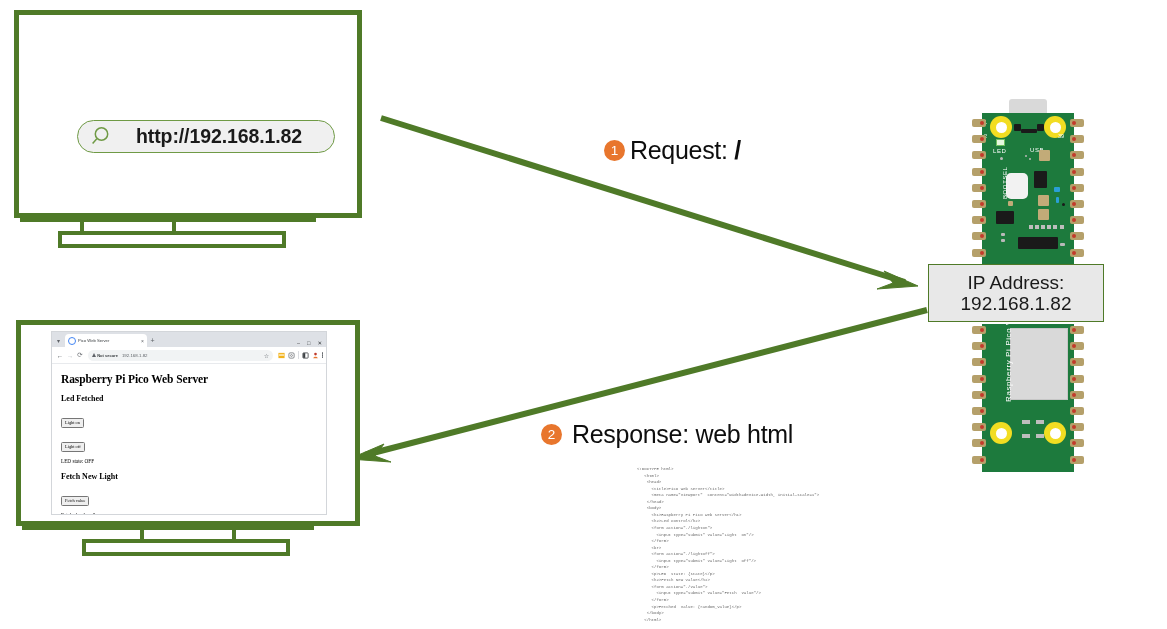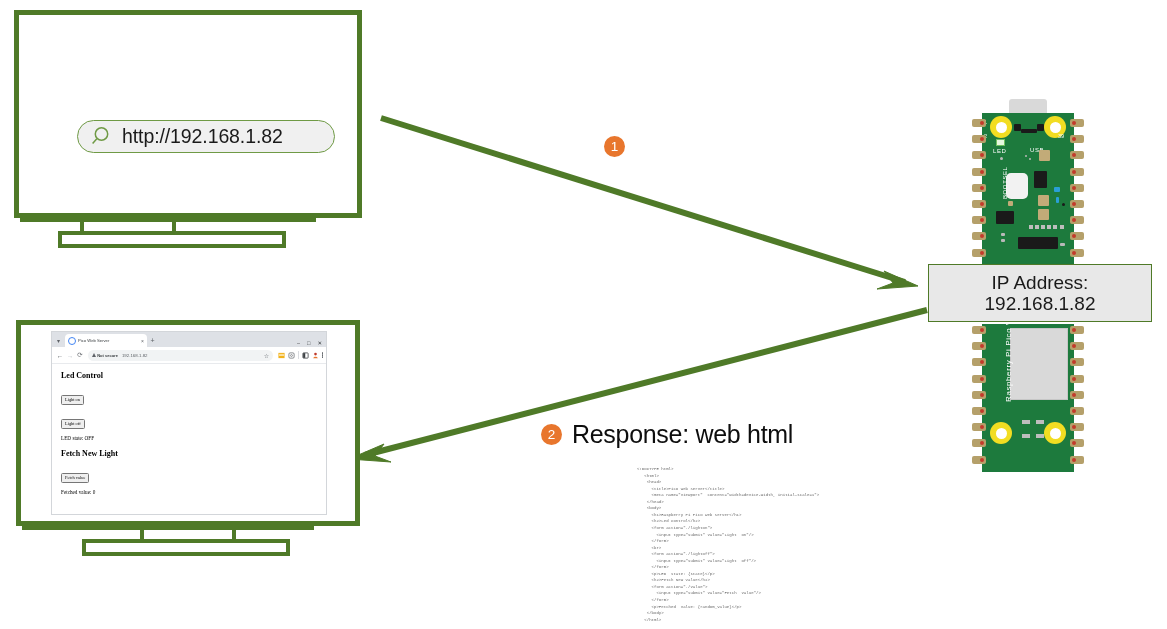--- a/index.html
+++ b/index.html
@@ -73,22 +73,23 @@
     box-sizing: border-box;
     display: flex;
     align-items: center;
     padding-left: 12px;
   }
   #search-pill .mag { flex: 0 0 auto; width: 26px; height: 26px; }
   #search-pill .urltext {
     font-size: 19.5px;
     color: #1a1a1a;
     letter-spacing: -0.1px;
-    margin-left: 6px;
+    margin-left: 20px;
     white-space: nowrap;
+    font-weight: bold;
   }
 
   
   #browser {
     position: absolute;
     left: 51px;
     top: 331px;
     width: 276px;
     height: 184px;
     background: #ffffff;
@@ -253,21 +254,21 @@
   .flow-text b { font-weight: bold; }
   #label-1 { left: 604px; top: 136px; }
   #label-2 { left: 541px; top: 420px; }
   #label-2 .flow-text { margin-left: 10px; }
 
   
   #ip-callout {
     position: absolute;
     left: 928px;
     top: 264px;
-    width: 224px;
+    width: 176px;
     height: 58px;
     background: #e8e8e8;
     border: 1.4px solid #4f7a28;
     box-sizing: border-box;
     display: flex;
     flex-direction: column;
     align-items: center;
     justify-content: center;
     line-height: 1.12;
   }
@@ -481,32 +482,34 @@
         </svg>
         <span class="b-dots">
             <i></i>
             <i></i>
             <i></i>
           </span>
       </div>
     </div>
 
     <div class="b-page">
-      <h2>Led Control</h2>
+      <h1>Raspberry Pi Pico Web Server</h1>
+      <h2>Led Fetched</h2>
       <div><span class="webbtn">Light on</span></div>
       <div><span class="webbtn">Light off</span></div>
       <p>LED state: OFF</p>
       <h2>Fetch New Light</h2>
       <div><span class="webbtn">Fetch value</span></div>
       <p>Fetched value: 0</p>
     </div>
   </div>
 
   <div class="flow-label" id="label-1">
     <span class="badge">1</span>
+    <span class="flow-text"><span>Request: </span><b>/</b></span>
   </div>
   <div class="flow-label" id="label-2">
     <span class="badge">2</span>
     <span class="flow-text"><span>Response: web html</span><b></b></span>
   </div>
 
   <div id="pico">
 
     <div class="usb"></div>
     <div class="usb-inner"></div>

